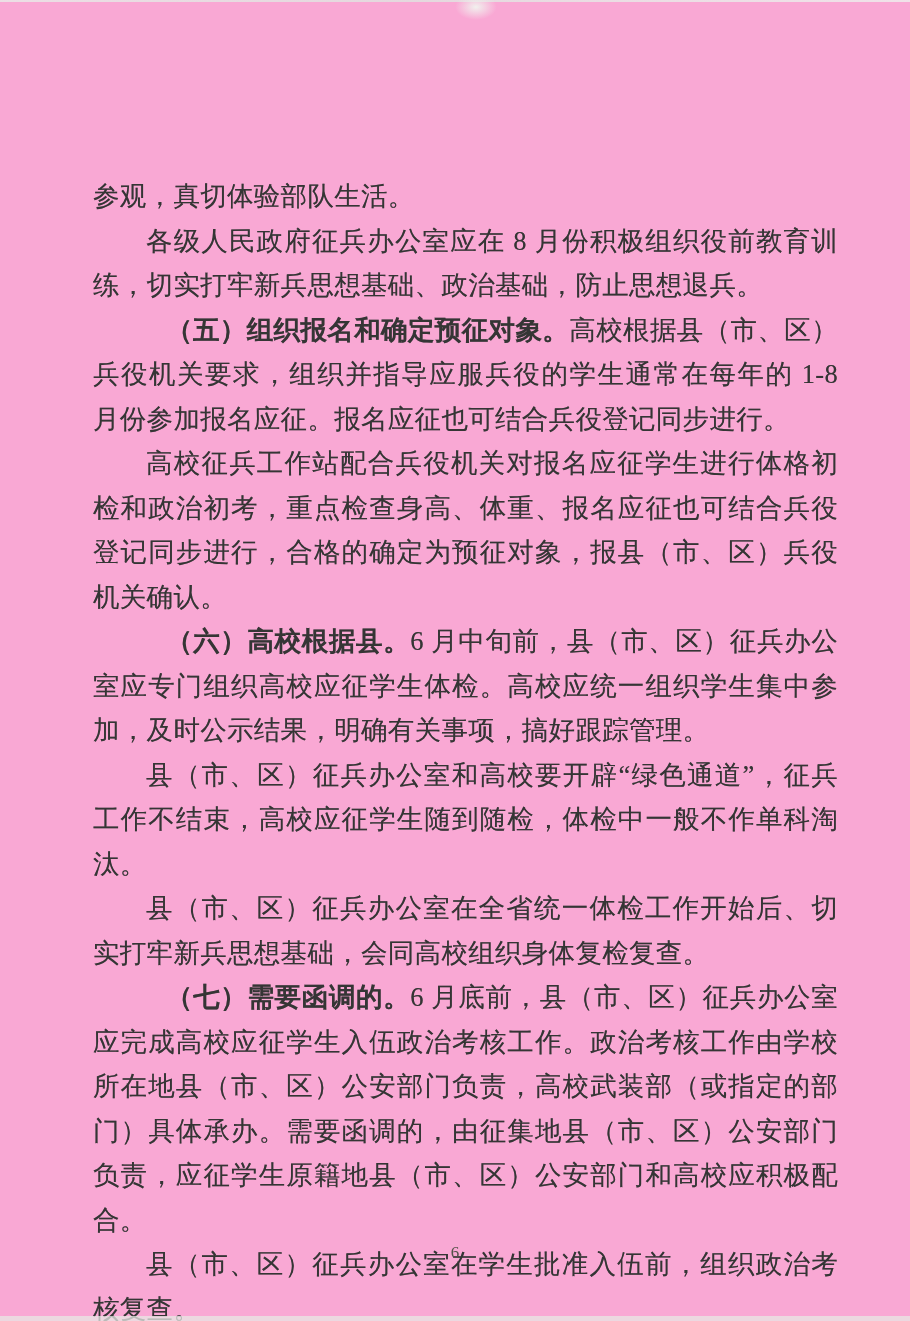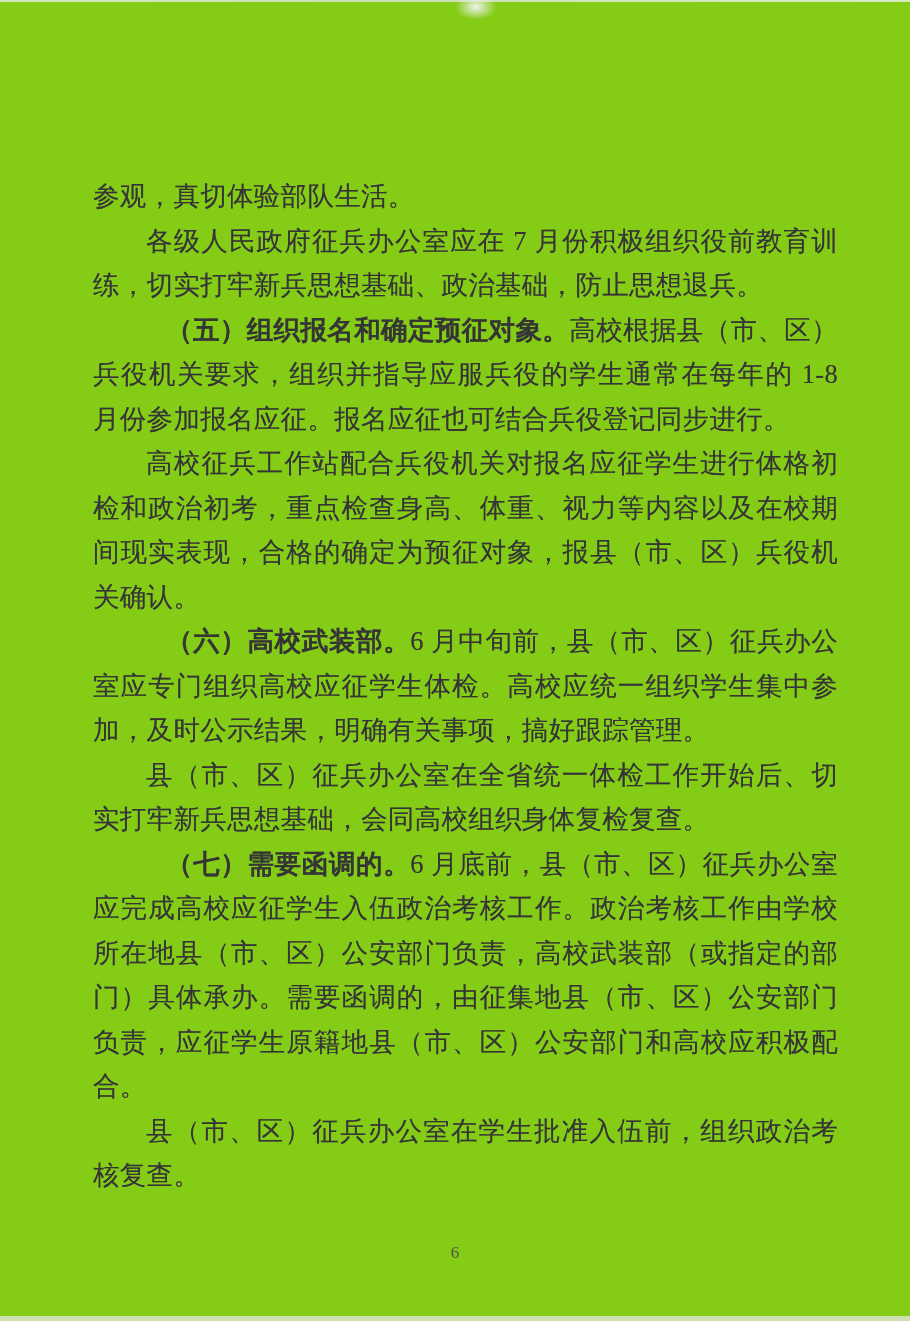--- a/index.html
+++ b/index.html
@@ -5,21 +5,21 @@
   html, body { margin: 0; padding: 0; }
   body {
     width: 910px; height: 1321px;
     background: #ffffff;
     position: relative;
     overflow: hidden;
     font-family: "Liberation Serif", "DejaVu Serif", serif;
   }
   .page {
     position: absolute; inset: 0;
-    background: #84cc16;
+    background: #f9a8d4;
   }
   
   .edge-top {
     position: absolute; top: 0; left: 0; width: 100%; height: 2px;
     background: linear-gradient(90deg, #e9ece9 0%, #dfe4e0 45%, #e8ebe8 70%, #eef0ee 100%);
     opacity: .8;
   }
   .edge-bottom {
     position: absolute; bottom: 0; left: 0; width: 100%; height: 5px;
     background: #e7e8e4;
@@ -55,24 +55,25 @@
 </style>
 </head>
 <body>
 
 <div class="page">
   <div class="edge-top"></div>
   <div class="smudge"></div>
 
   <div class="doc-body">
       <p class="para"><span class="">参观，真切体验部队生活。</span></p>
-      <p class="para indent"><span class="">各级人民政府征兵办公室应在 7 月份积极组织役前教育训练，切实打牢新兵思想基础、政治基础，防止思想退兵。</span></p>
+      <p class="para indent"><span class="">各级人民政府征兵办公室应在 8 月份积极组织役前教育训练，切实打牢新兵思想基础、政治基础，防止思想退兵。</span></p>
       <p class="para indent"><span class="bold">（五）组织报名和确定预征对象。</span><span class="">高校根据县（市、区）兵役机关要求，组织并指导应服兵役的学生通常在每年的 1-8 月份参加报名应征。报名应征也可结合兵役登记同步进行。</span></p>
-      <p class="para indent"><span class="">高校征兵工作站配合兵役机关对报名应征学生进行体格初检和政治初考，重点检查身高、体重、视力等内容以及在校期间现实表现，合格的确定为预征对象，报县（市、区）兵役机关确认。</span></p>
-      <p class="para indent"><span class="bold">（六）高校武装部。</span><span class="">6 月中旬前，县（市、区）征兵办公室应专门组织高校应征学生体检。高校应统一组织学生集中参加，及时公示结果，明确有关事项，搞好跟踪管理。</span></p>
+      <p class="para indent"><span class="">高校征兵工作站配合兵役机关对报名应征学生进行体格初检和政治初考，重点检查身高、体重、报名应征也可结合兵役登记同步进行，合格的确定为预征对象，报县（市、区）兵役机关确认。</span></p>
+      <p class="para indent"><span class="bold">（六）高校根据县。</span><span class="">6 月中旬前，县（市、区）征兵办公室应专门组织高校应征学生体检。高校应统一组织学生集中参加，及时公示结果，明确有关事项，搞好跟踪管理。</span></p>
+      <p class="para indent"><span class="">县（市、区）征兵办公室和高校要开辟“绿色通道”，征兵工作不结束，高校应征学生随到随检，体检中一般不作单科淘汰。</span></p>
       <p class="para indent"><span class="">县（市、区）征兵办公室在全省统一体检工作开始后、切实打牢新兵思想基础，会同高校组织身体复检复查。</span></p>
       <p class="para indent"><span class="bold">（七）需要函调的。</span><span class="">6 月底前，县（市、区）征兵办公室应完成高校应征学生入伍政治考核工作。政治考核工作由学校所在地县（市、区）公安部门负责，高校武装部（或指定的部门）具体承办。需要函调的，由征集地县（市、区）公安部门负责，应征学生原籍地县（市、区）公安部门和高校应积极配合。</span></p>
       <p class="para indent"><span class="">县（市、区）征兵办公室在学生批准入伍前，组织政治考核复查。</span></p>
     </div>
 
   <div class="page-number">6</div>
 
   <div class="edge-bottom"></div>
 </div>
 

